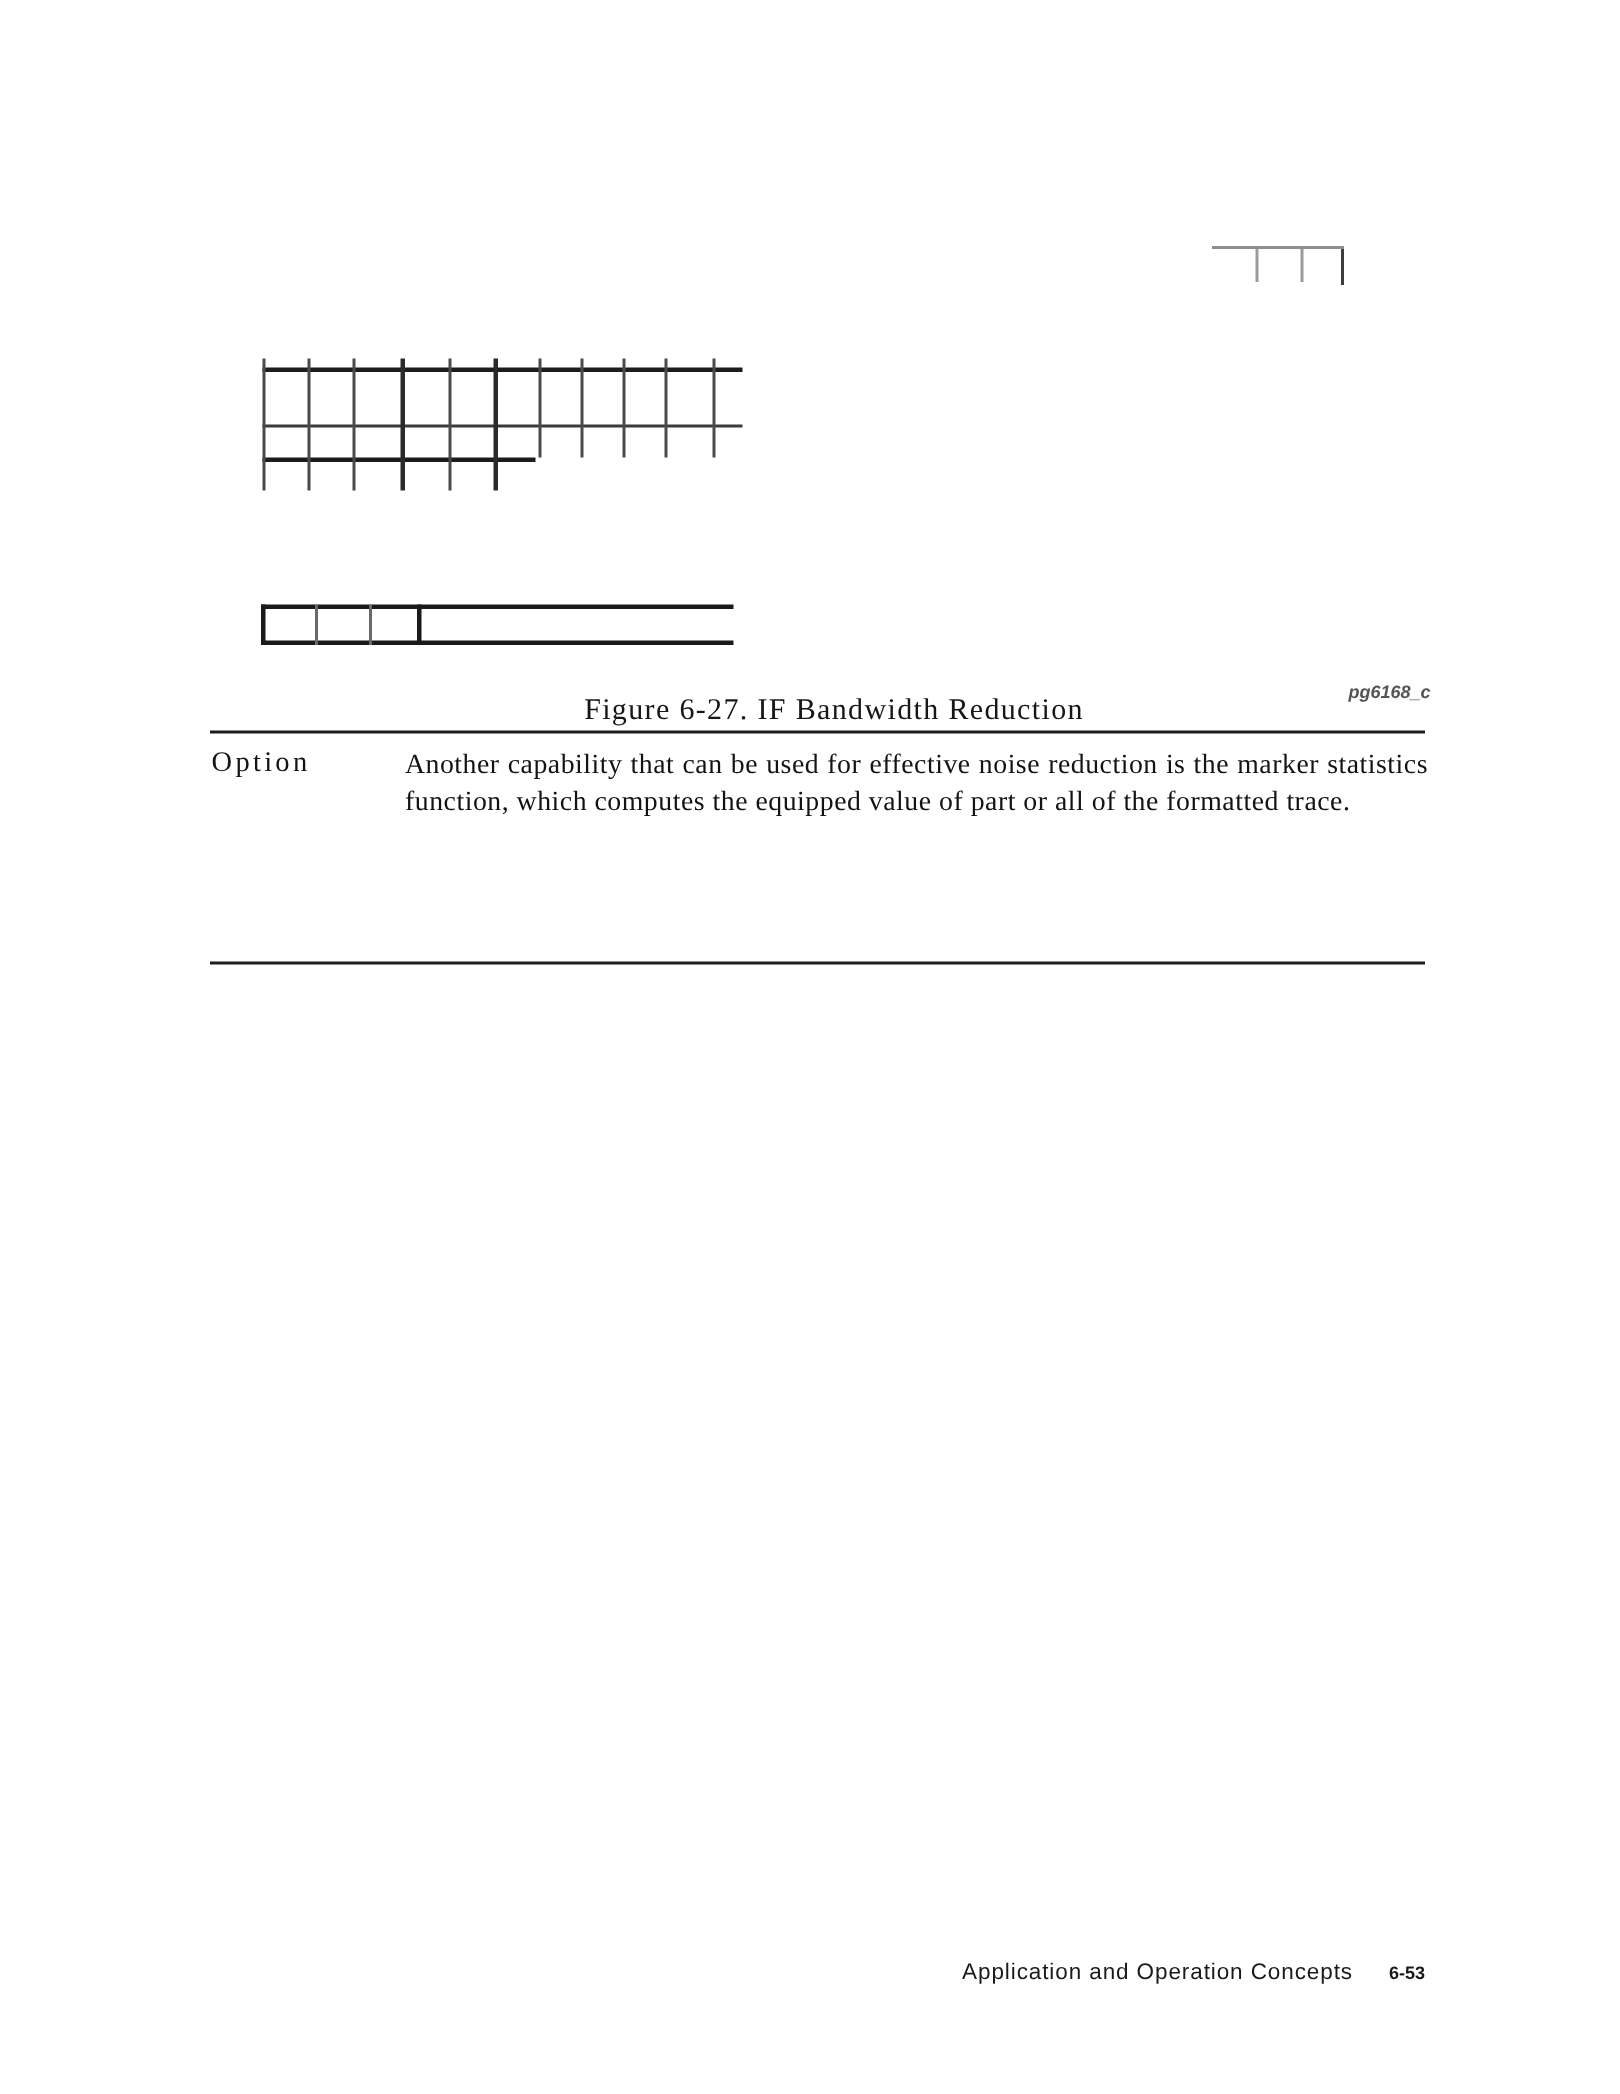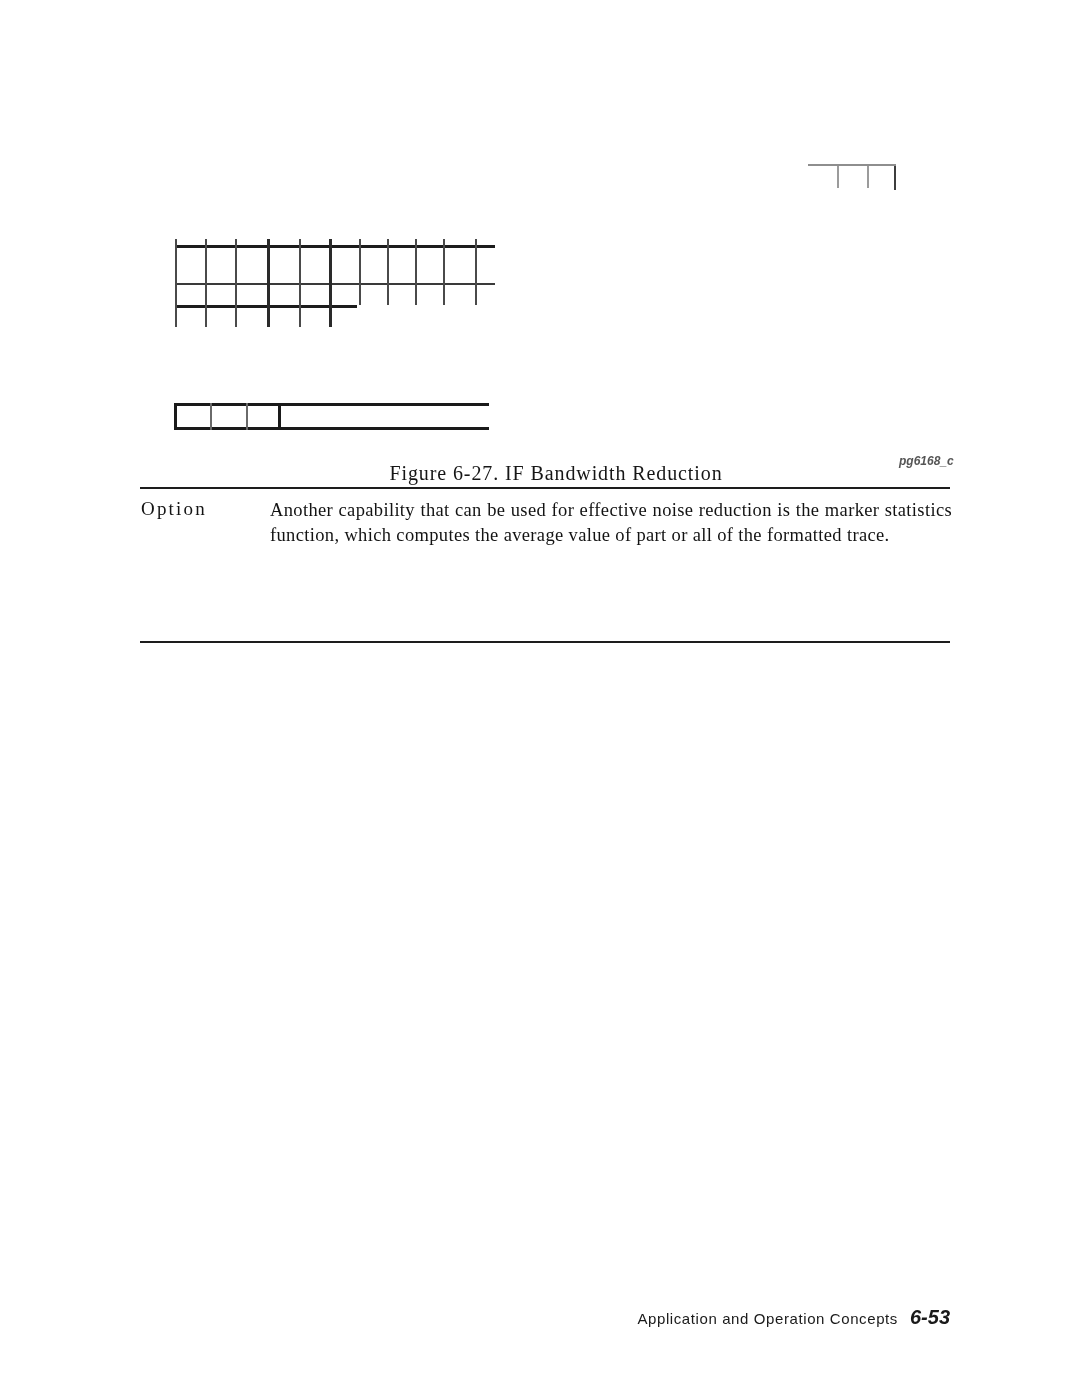--- a/index.html
+++ b/index.html
@@ -165,24 +165,23 @@
     text-align: right;
     padding-right: 130px;
     box-sizing: border-box;
     font-family: "Liberation Sans", "DejaVu Sans", sans-serif;
     font-size: 15px;
     letter-spacing: 0.6px;
     color: #1a1a1a;
   }
   .footer .pagenum {
     font-weight: bold;
-    font-size: 20px;
-    margin-left: 12px;
+    font-size: 12px;
+    margin-left: 24px;
     letter-spacing: 0px;
-    font-style: italic;
   }
 </style>
 </head>
 <body>
 
 <div class="page">
 
   <div class="figure-art">
 
     <div class="tr-frag">
@@ -221,21 +220,21 @@
     <div class="art-id">pg6168_c</div>
   </div>
 
   <div class="fig-caption">Figure 6-27. IF Bandwidth Reduction</div>
 
   <div class="rule rule-top"></div>
 
   <div class="hints-label">Option</div>
 
   <div class="hints-body" id="hints-body">
-      <p>Another capability that can be used for effective noise reduction is the marker statistics function, which computes the average value of part or all of the formatted  trace.</p>
+      <p>Another capability that can be used for effective noise reduction is the marker statistics function, which computes the equipped value of part or all of the formatted  trace.</p>
     </div>
 
   <div class="rule rule-bottom"></div>
 
   <div class="footer">
     <span>Application  and  Operation  Concepts</span><span class="pagenum">6-53</span>
   </div>
 
 </div>
 

